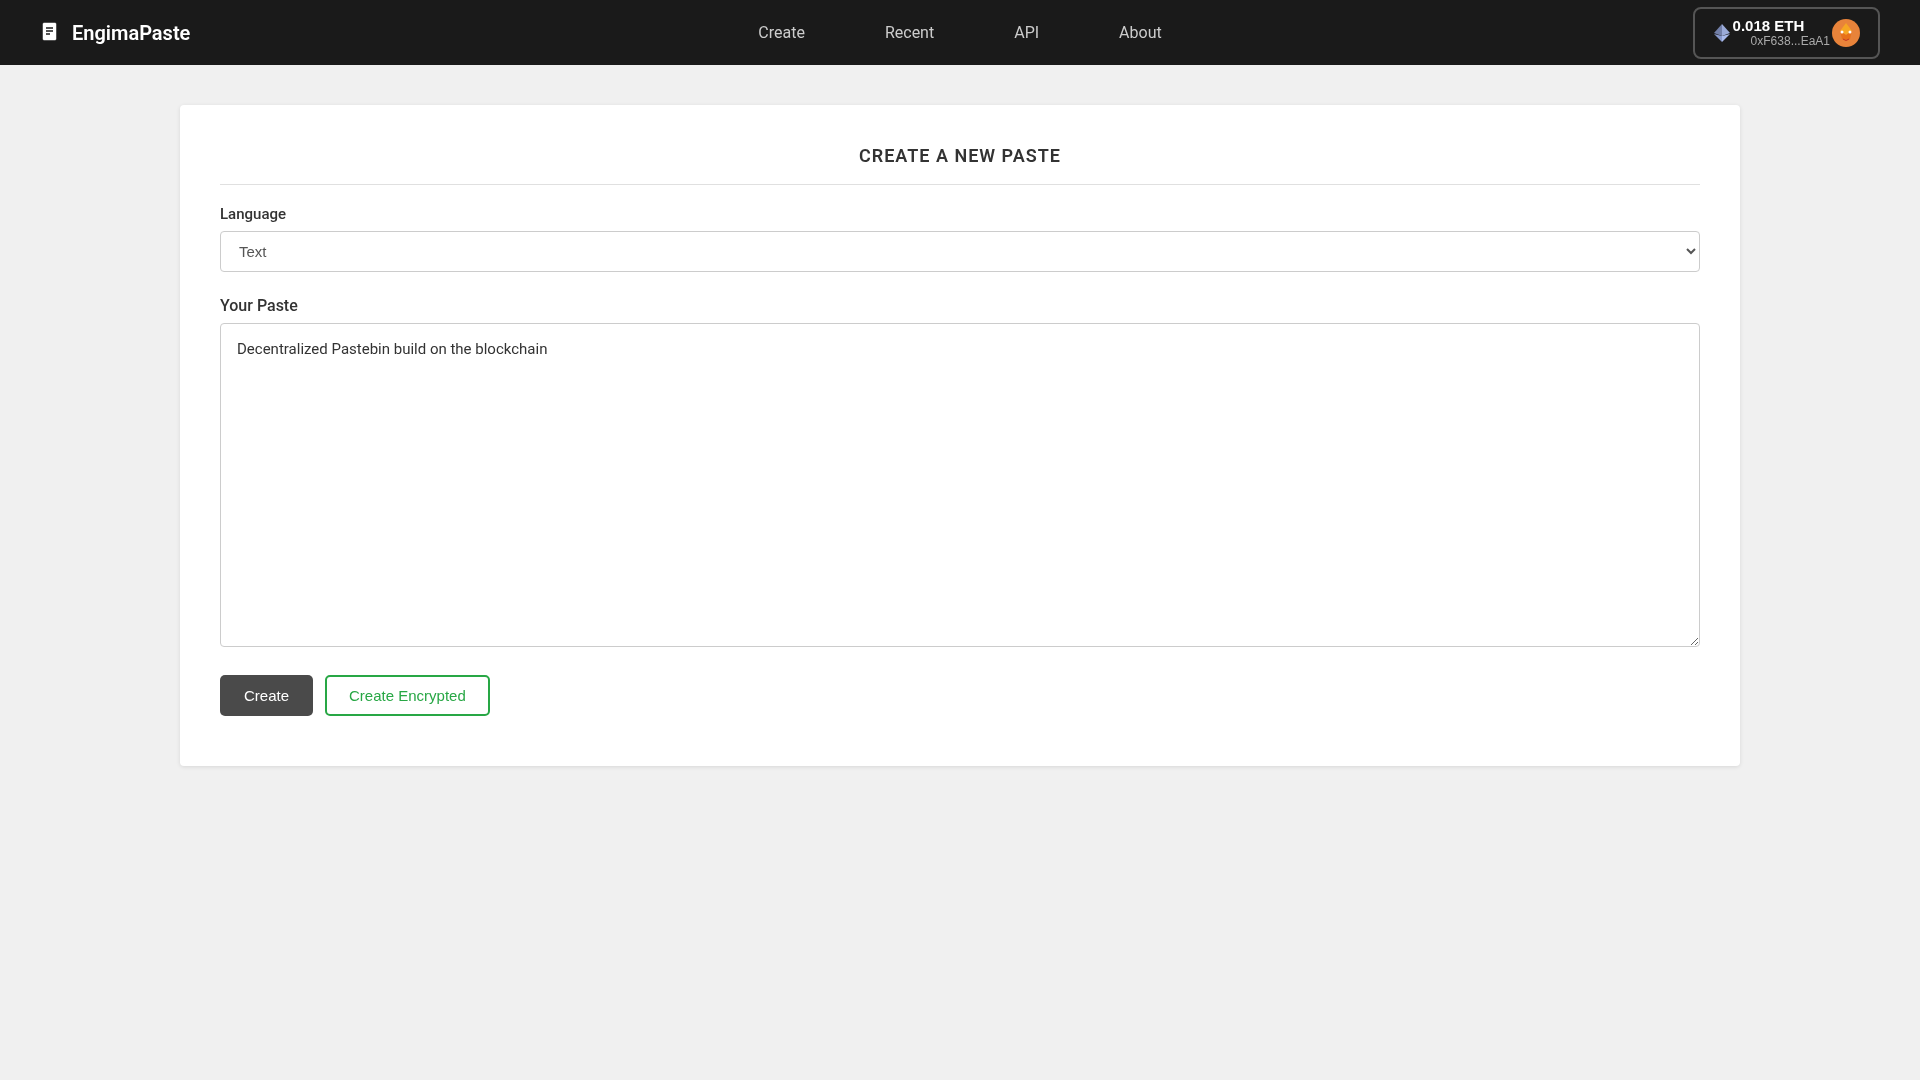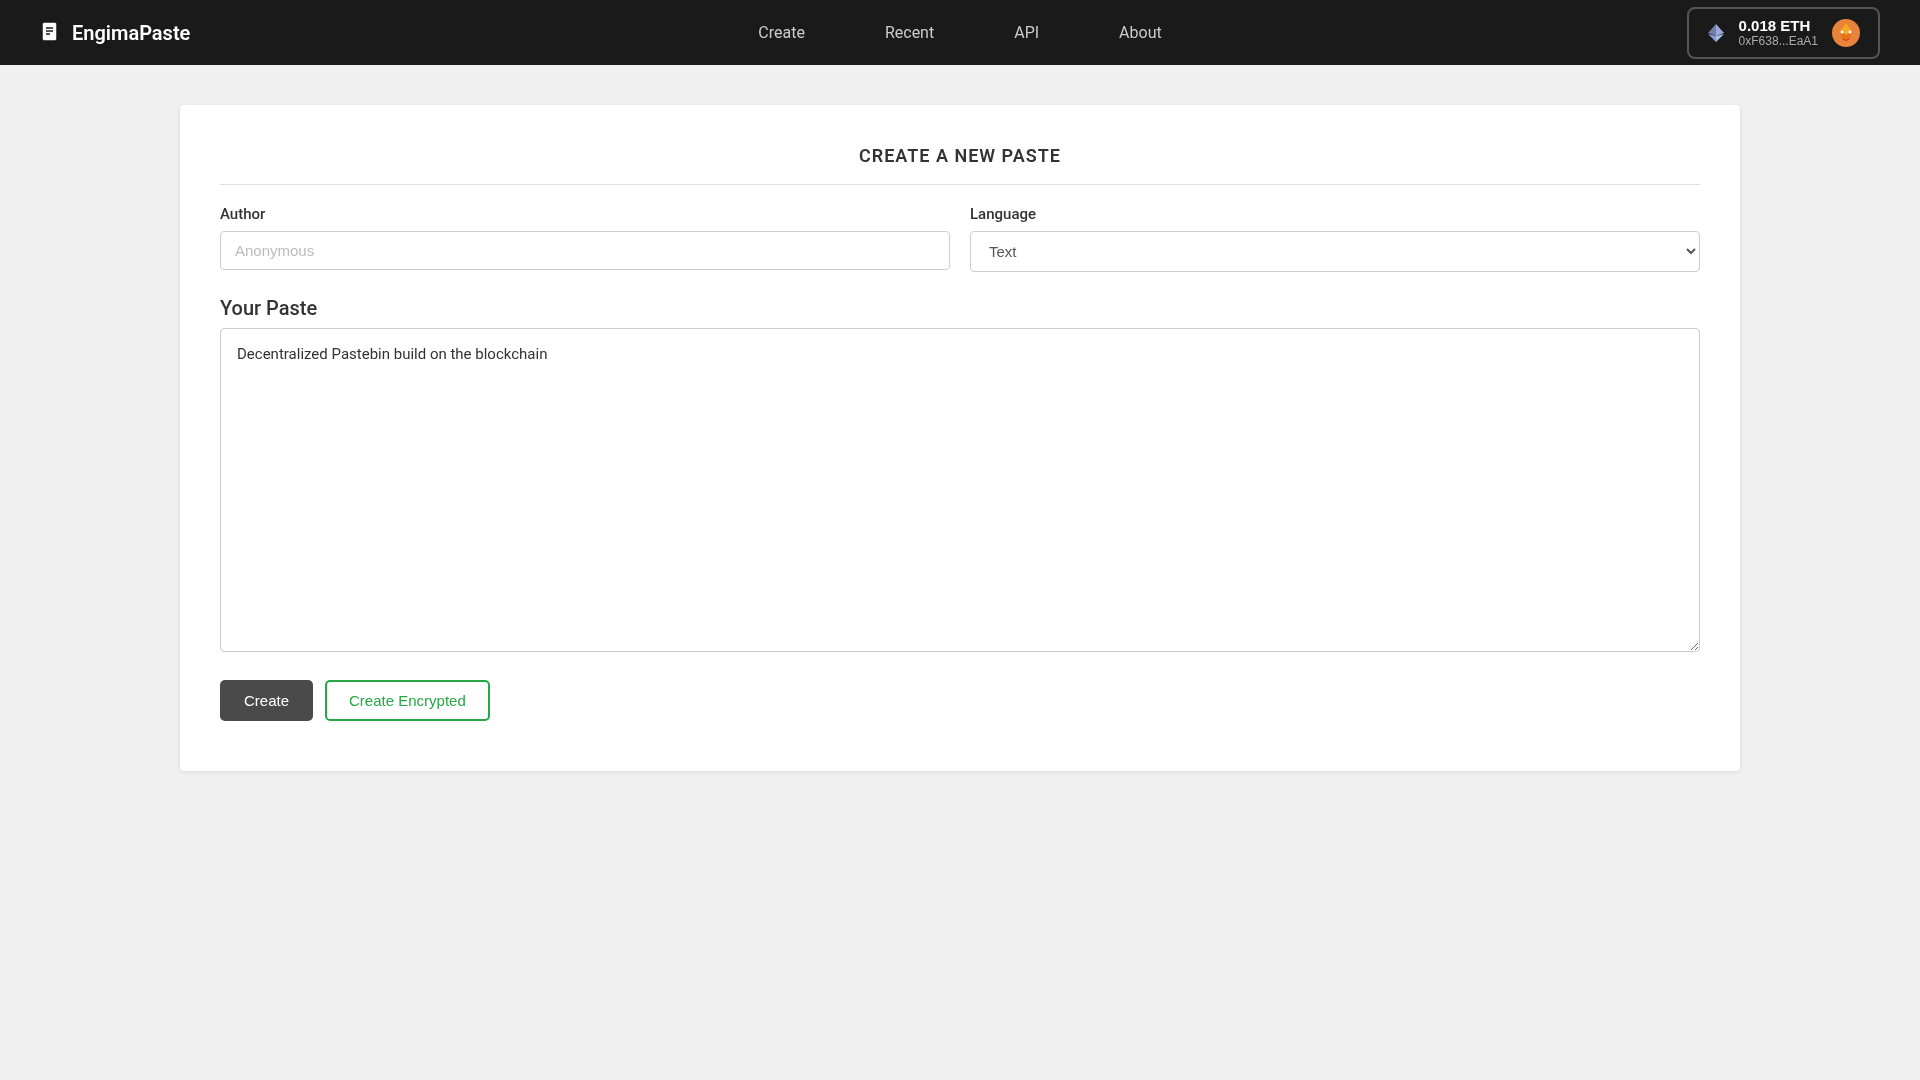--- a/index.html
+++ b/index.html
@@ -56,21 +56,21 @@
       cursor: pointer;
     }
 
     .wallet-button {
       background-color: transparent;
       border: 2px solid #555;
       border-radius: 8px;
       padding: 8px 16px;
       display: flex;
       align-items: center;
-      gap: 12px;
+      gap: 0;
       cursor: pointer;
       color: white;
     }
 
     .eth-icon {
       width: 22px;
       height: 22px;
     }
 
     .wallet-info {
@@ -81,20 +81,21 @@
 
     .wallet-amount {
       font-size: 15px;
       font-weight: 600;
       color: #ffffff;
     }
 
     .wallet-address {
       font-size: 12px;
       color: #aaaaaa;
+      margin-left: 18px;
     }
 
     .metamask-icon {
       width: 32px;
       height: 32px;
     }
 
     
     .main-content {
       padding: 40px 180px;
@@ -175,21 +176,21 @@
       background-color: #ffffff;
       cursor: pointer;
       appearance: auto;
     }
 
     .form-group-paste {
       margin-bottom: 24px;
     }
 
     .paste-label {
-      font-size: 20px;
+      font-size: 16px;
       font-weight: 500;
       color: #333333;
       margin-bottom: 8px;
       display: block;
     }
 
     .paste-textarea {
       width: 100%;
       height: 324px;
       padding: 14px 16px;
@@ -277,24 +278,20 @@
   </button>
 </nav>
 
 <div class="main-content">
   <div class="form-card">
 
     <h1 class="form-title">CREATE A NEW PASTE</h1>
 
     <div class="form-row">
 
-      <div class="form-group form-group-author">
-        <label class="form-label">Author</label>
-        <input class="form-input" type="text" value="" placeholder="Anonymous" style="">
-      </div>
 
 
       <div class="form-group form-group-language">
         <label class="form-label">Language</label>
         <select class="form-select">
           <option>Text</option>
           <option>JavaScript</option>
           <option>Python</option>
           <option>C++</option>
           <option>HTML</option>

